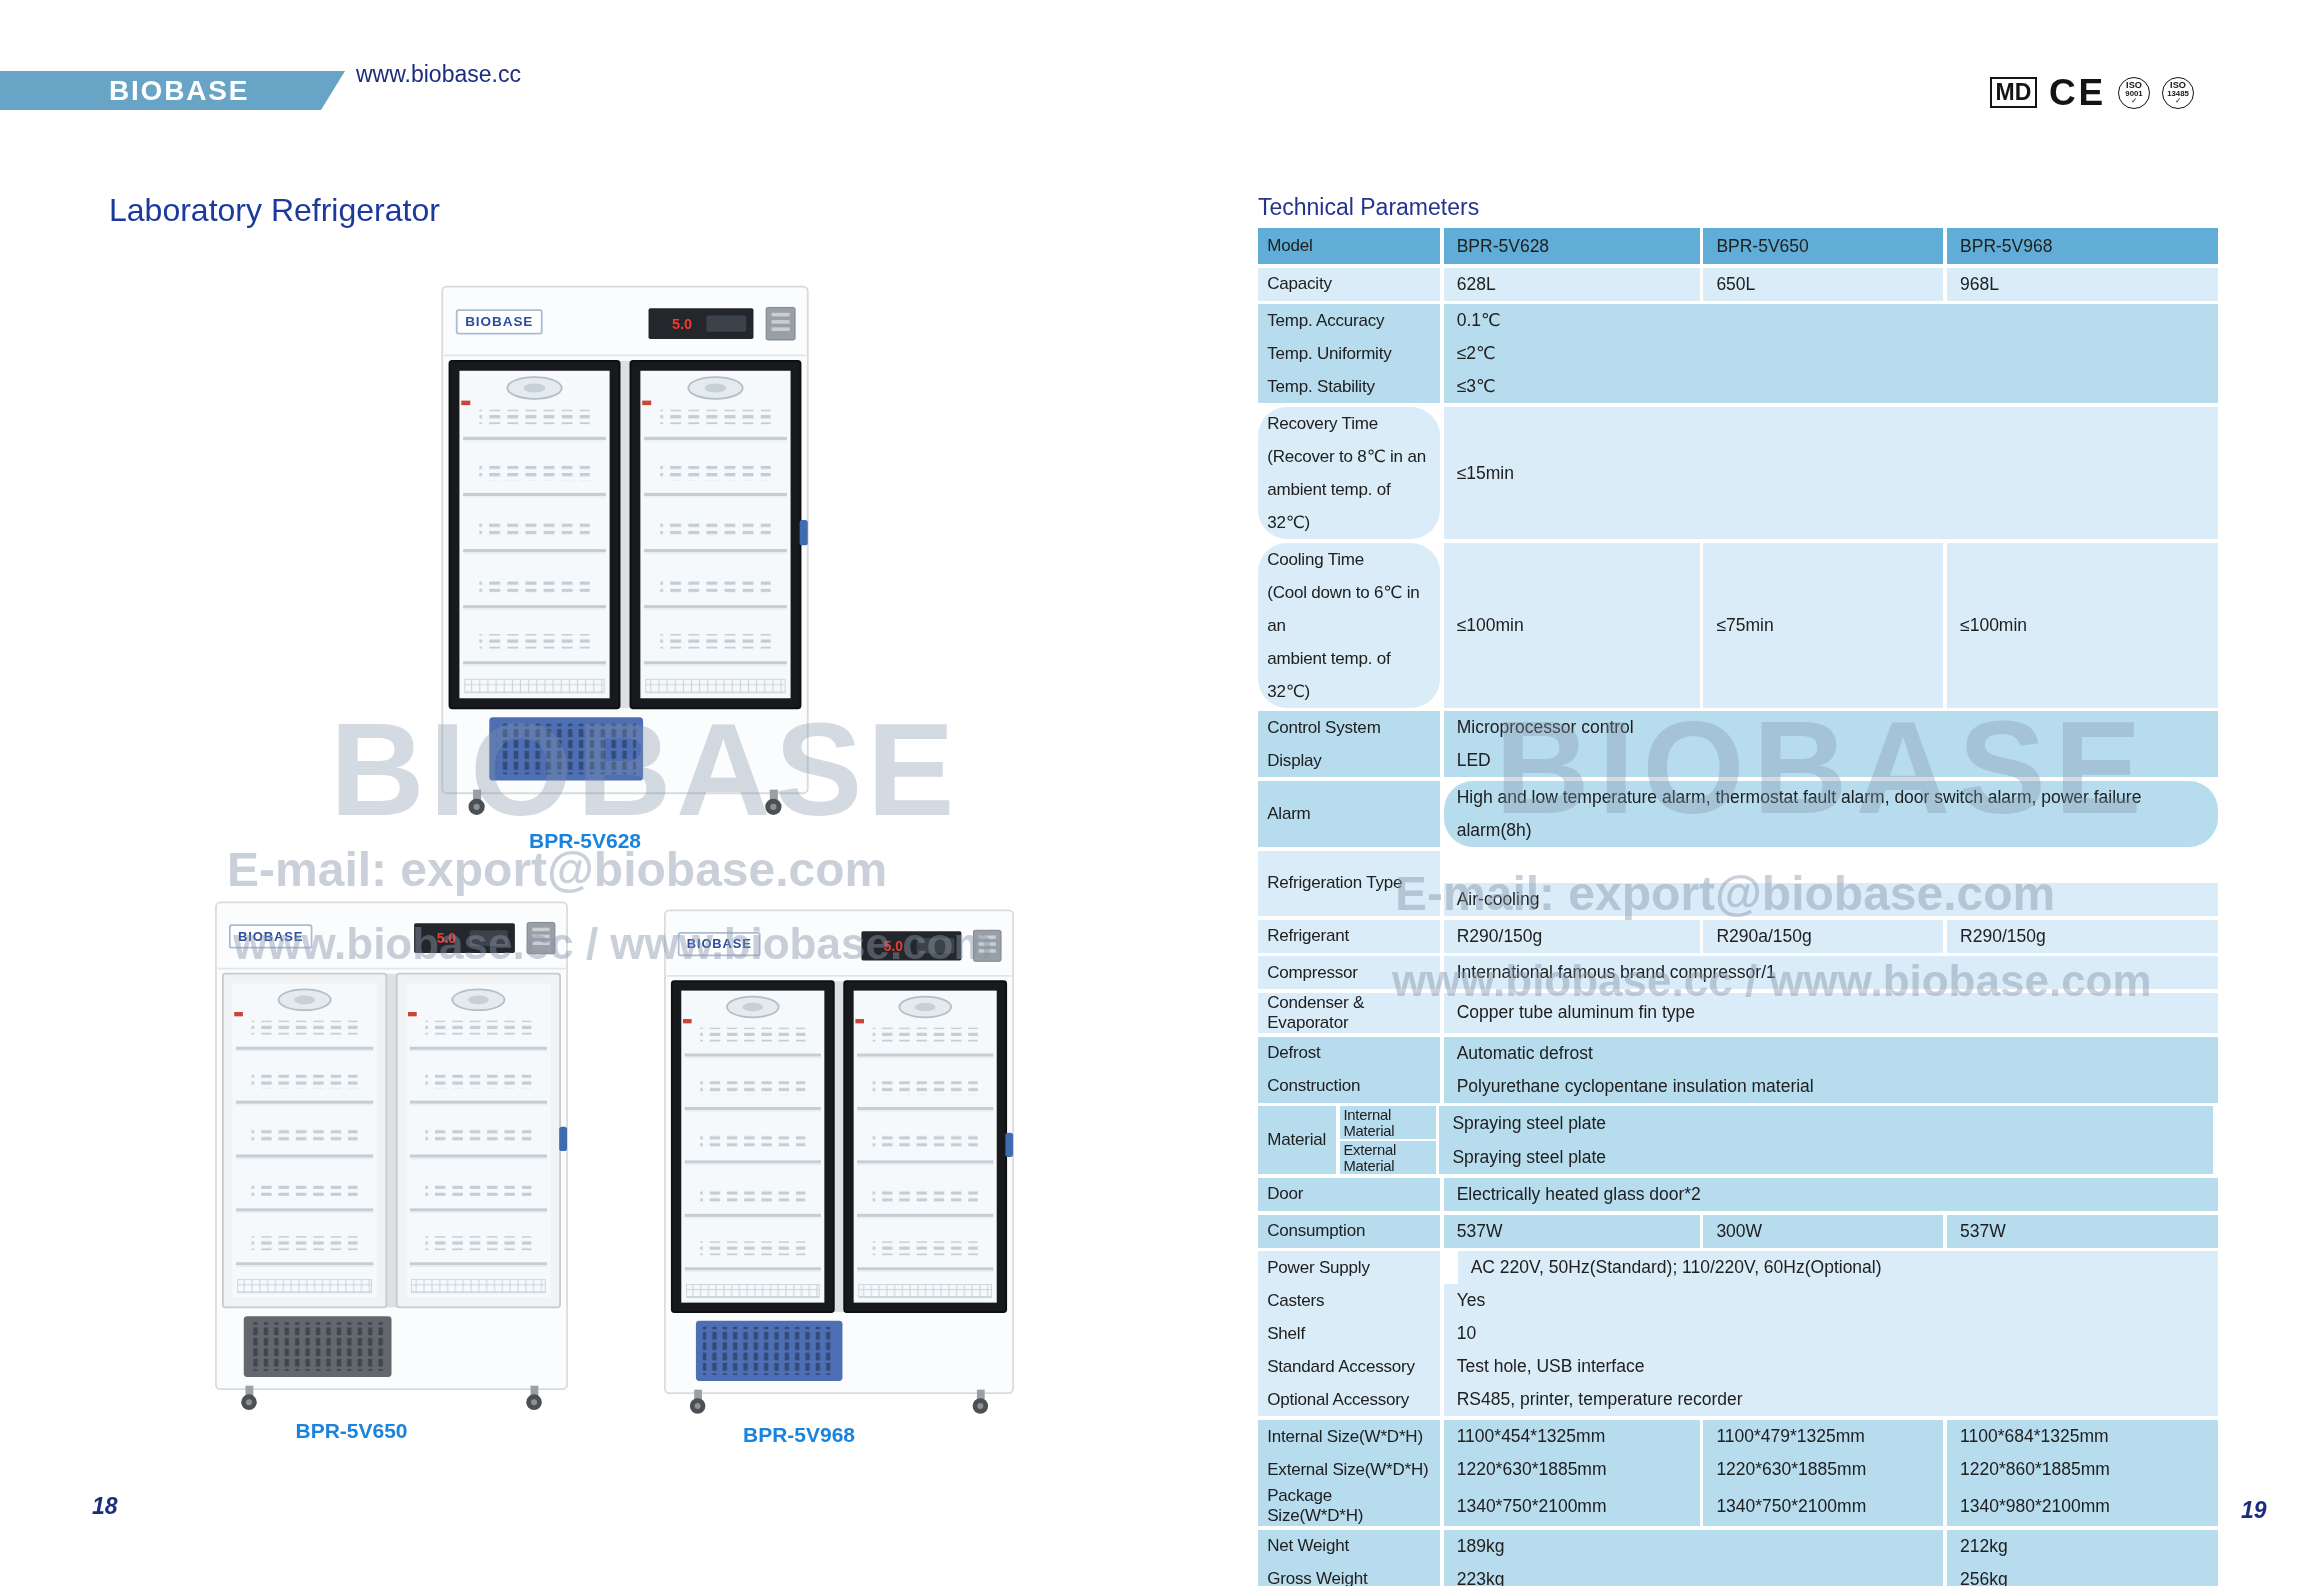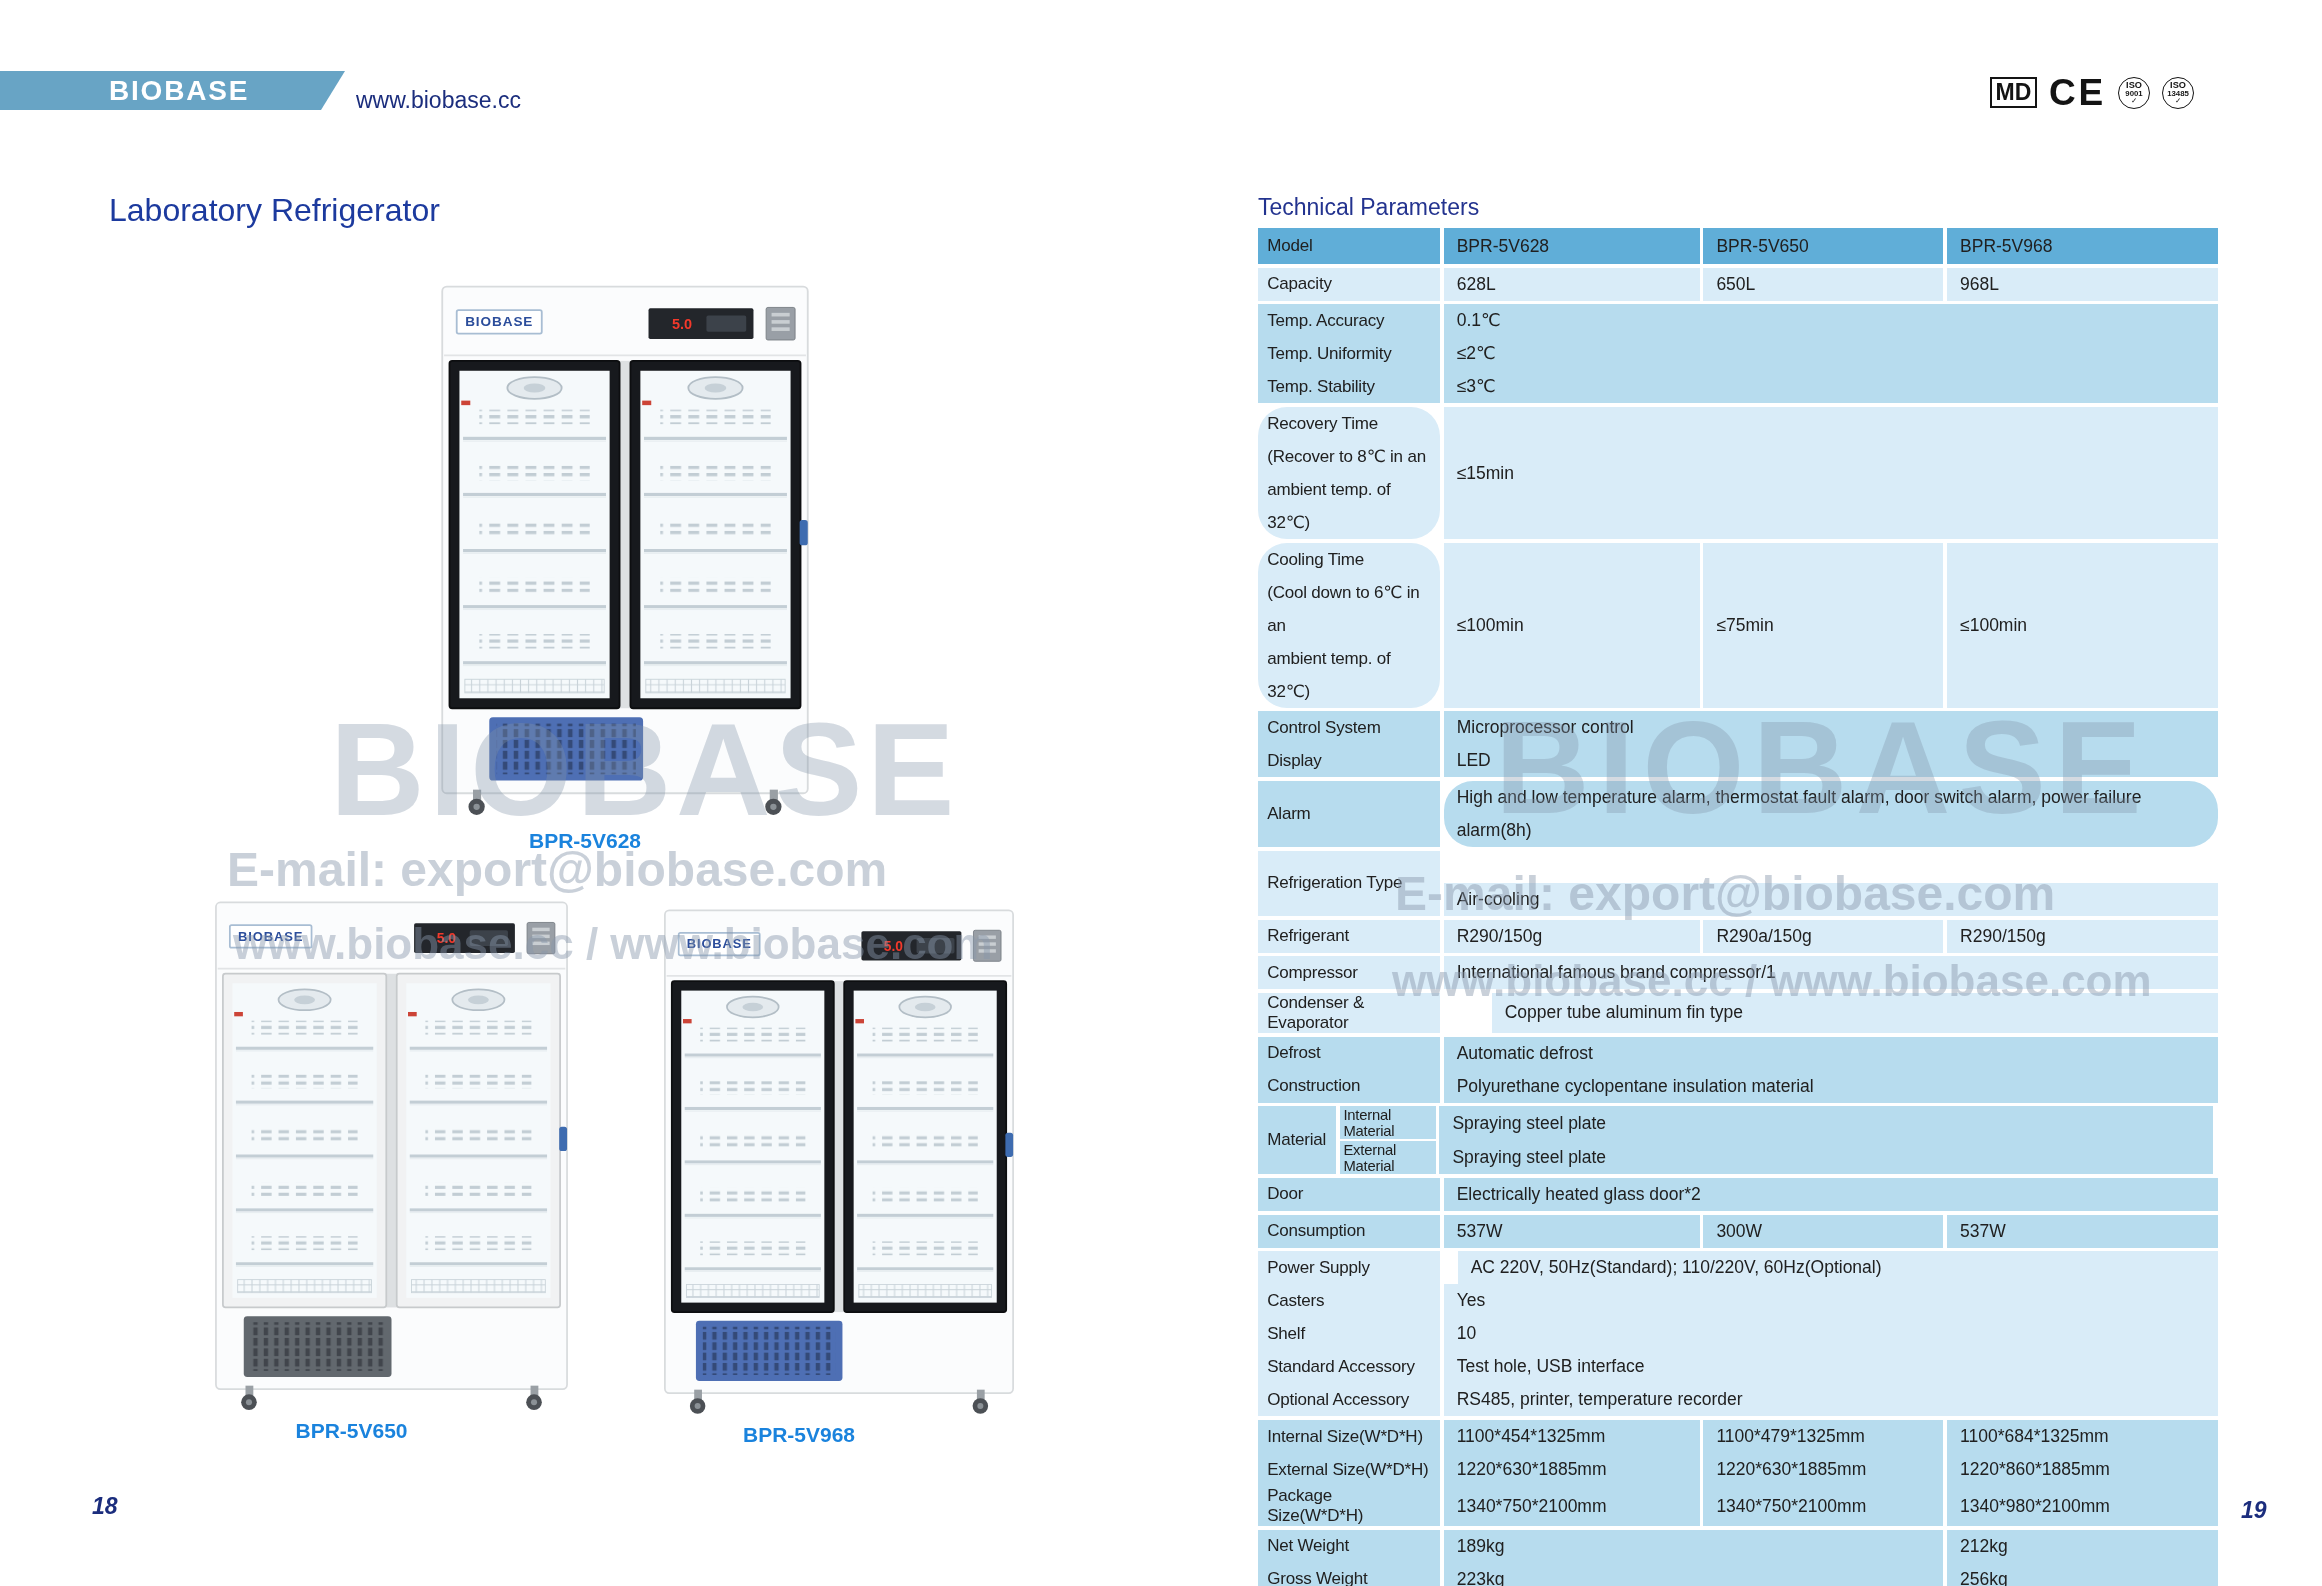--- a/index.html
+++ b/index.html
@@ -4,21 +4,21 @@
 <style>
   html,body{margin:0;padding:0;background:#ffffff;}
   body{width:2322px;height:1587px;position:relative;overflow:hidden;
        font-family:"Liberation Sans","DejaVu Sans",sans-serif;color:#202020;}
 
   
   .banner{position:absolute;left:0;top:71px;width:345px;height:39px;background:#68a4c5;
           clip-path:polygon(0 0,100% 0,calc(100% - 24px) 100%,0 100%);}
   .banner .logo{position:absolute;left:109px;top:0;line-height:39px;color:#ffffff;
           font-size:28px;font-weight:bold;letter-spacing:1.8px;}
-  .site-url{position:absolute;left:356px;top:81px;height:39px;line-height:39px;
+  .site-url{position:absolute;left:356px;top:55px;height:39px;line-height:39px;
           color:#1b2d7d;font-size:23px;}
   .certs{position:absolute;left:1990px;top:74px;height:37px;display:flex;align-items:center;gap:12px;}
   .md-box{width:43px;height:27px;border:2.8px solid #141414;display:flex;align-items:center;
           justify-content:center;font-size:23px;font-weight:bold;color:#141414;}
   .ce-mark{font-size:37px;font-weight:bold;color:#141414;letter-spacing:2.8px;line-height:33px;}
   .iso-badge{width:30px;height:30px;border:1.8px solid #141414;border-radius:50%;
           display:flex;flex-direction:column;align-items:center;justify-content:center;line-height:1;}
   .iso-badge .l1{font-size:9.2px;font-weight:bold;color:#141414;}
   .iso-badge .l2{font-size:7.8px;font-weight:bold;color:#141414;}
   .iso-badge .ck{font-size:7.4px;color:#141414;margin-top:-0.9px;}
@@ -429,21 +429,21 @@
     </div>
     <div class="band tone-light">
       <div class="trow">
         <div class="cell lbl">Compressor</div>
         <div class="cell val" style="grid-column: span 3;">International famous brand compressor/1</div>
       </div>
     </div>
     <div class="band tone-light">
       <div class="trow">
         <div class="cell lbl">Condenser &amp; Evaporator</div>
-        <div class="cell val" style="grid-column: span 3; margin-left: 48px;">Copper tube aluminum fin type</div>
+        <div class="cell val" style="grid-column: span 3;">Copper tube aluminum fin type</div>
       </div>
     </div>
     <div class="band tone-medium">
       <div class="trow">
         <div class="cell lbl">Defrost</div>
         <div class="cell val" style="grid-column: span 3;">Automatic defrost</div>
       </div>
       <div class="trow">
         <div class="cell lbl">Construction</div>
         <div class="cell val" style="grid-column: span 3;">Polyurethane cyclopentane insulation material</div>

